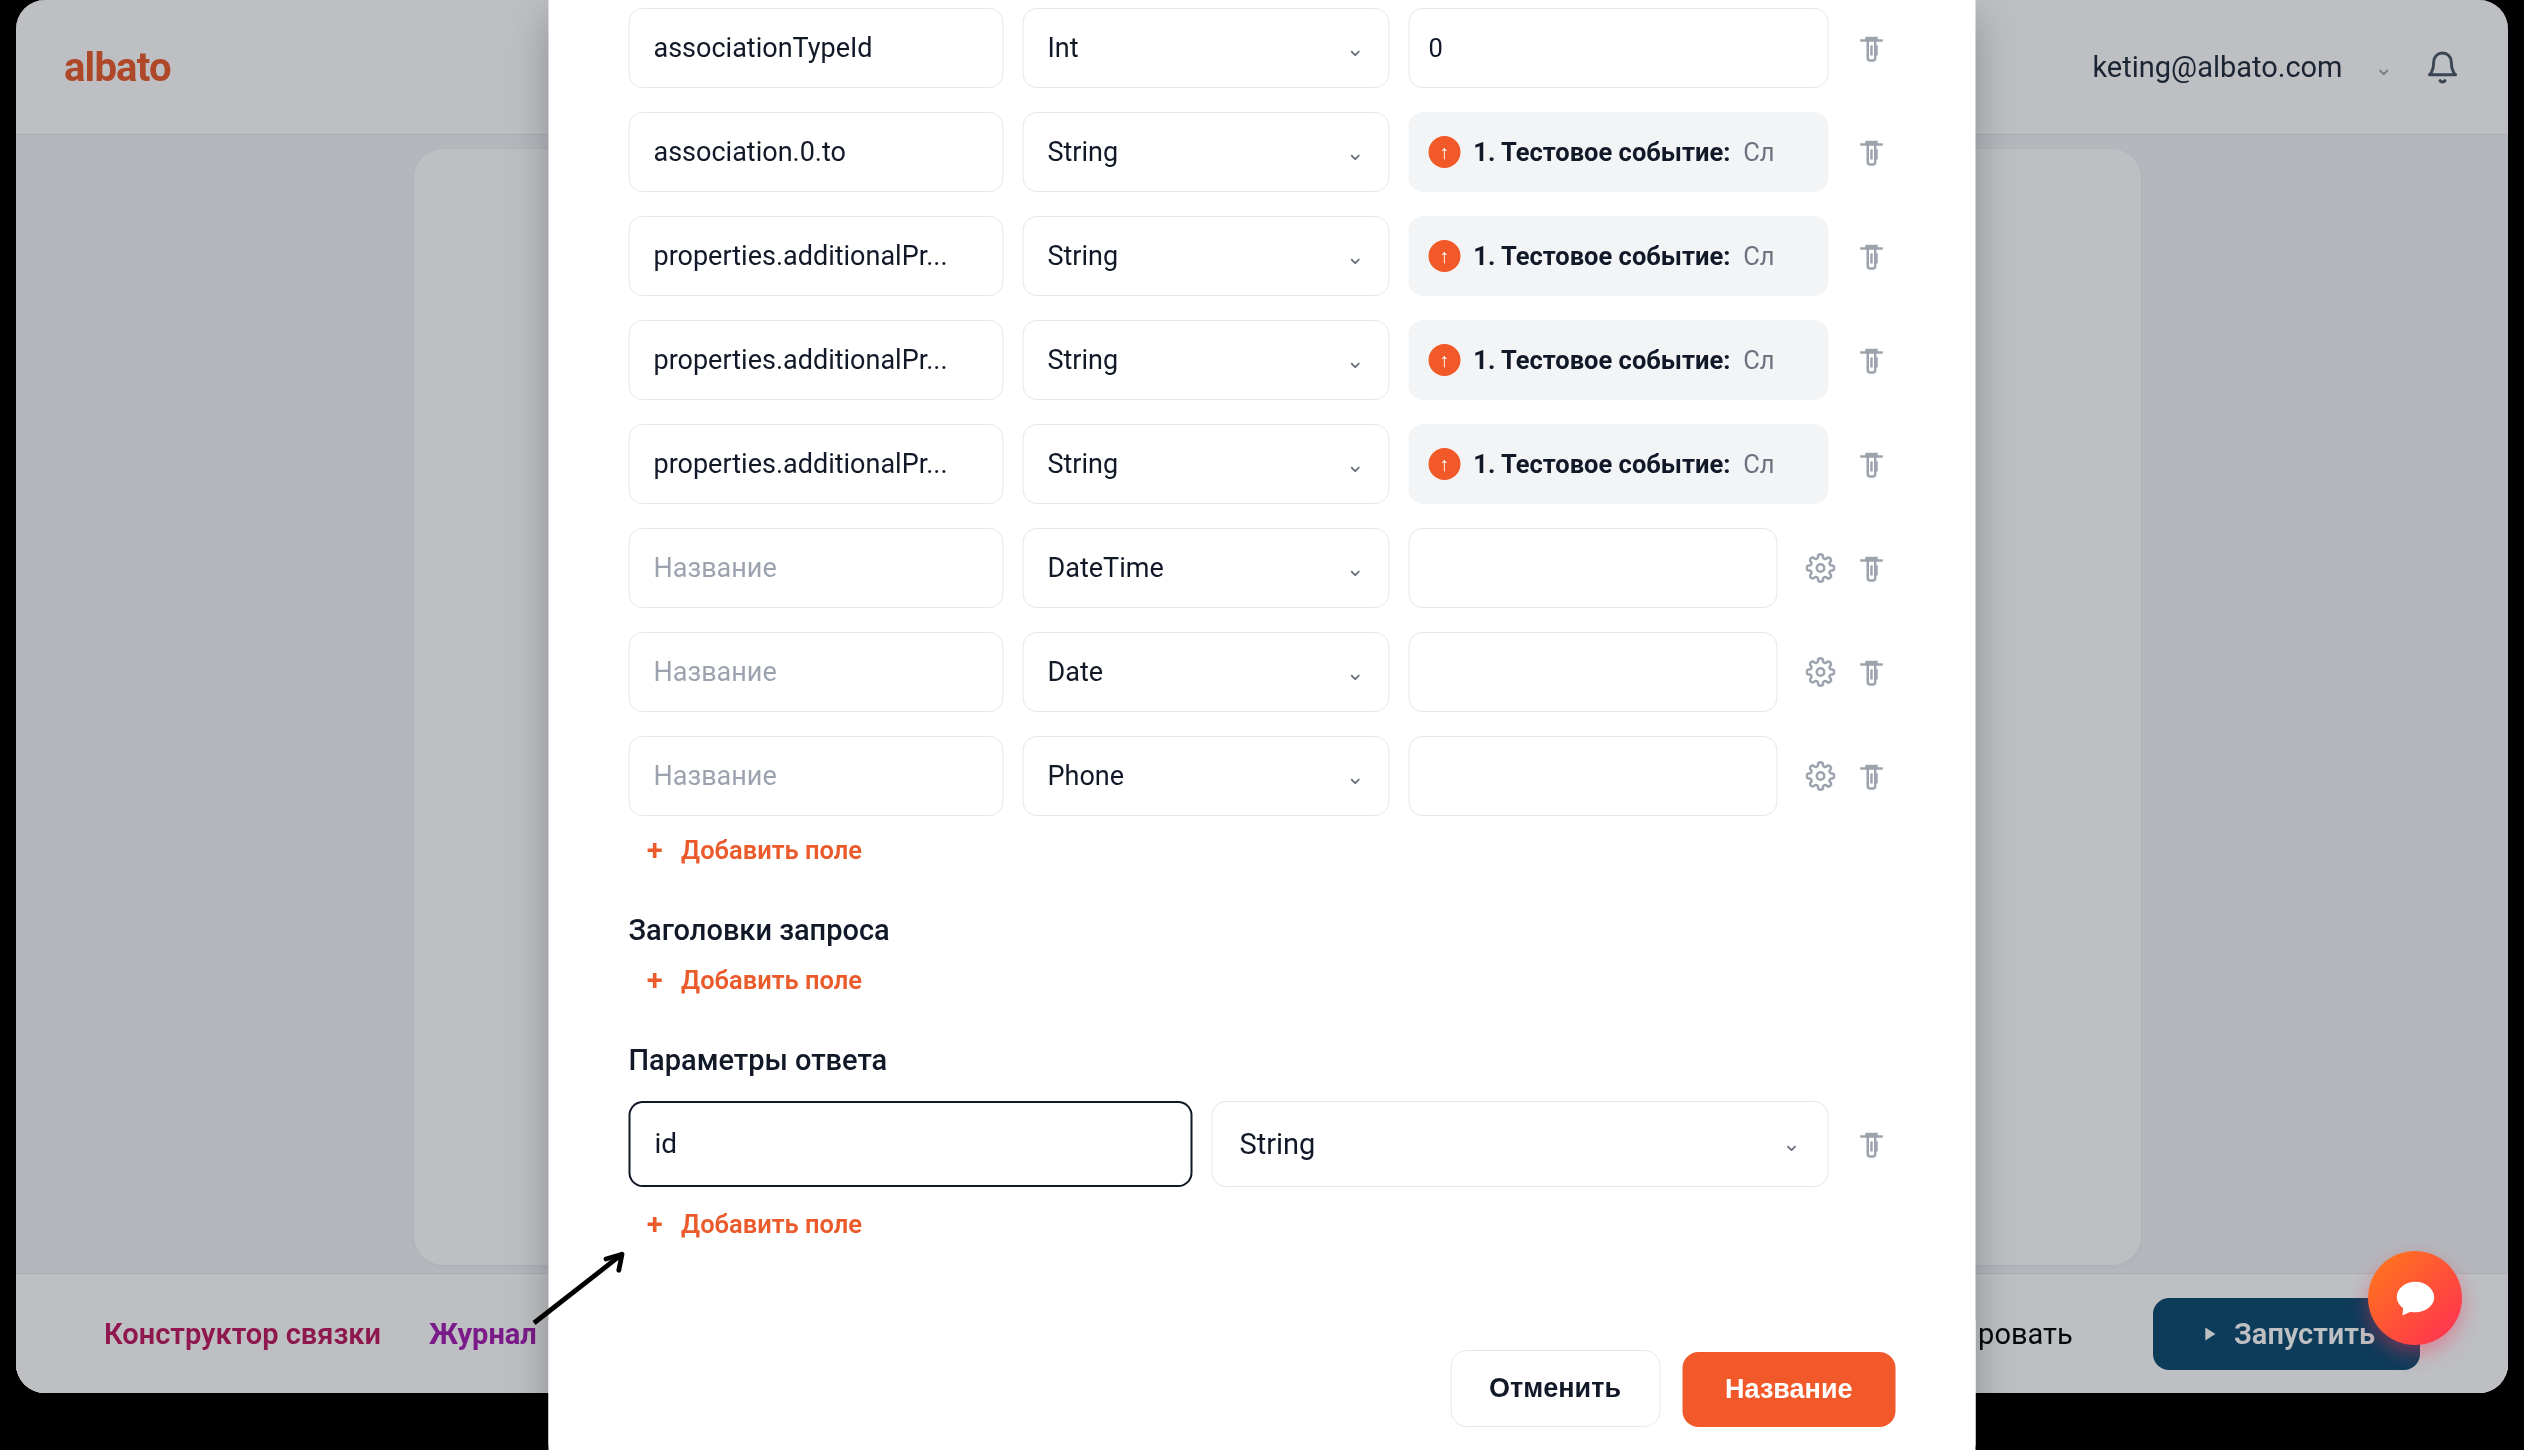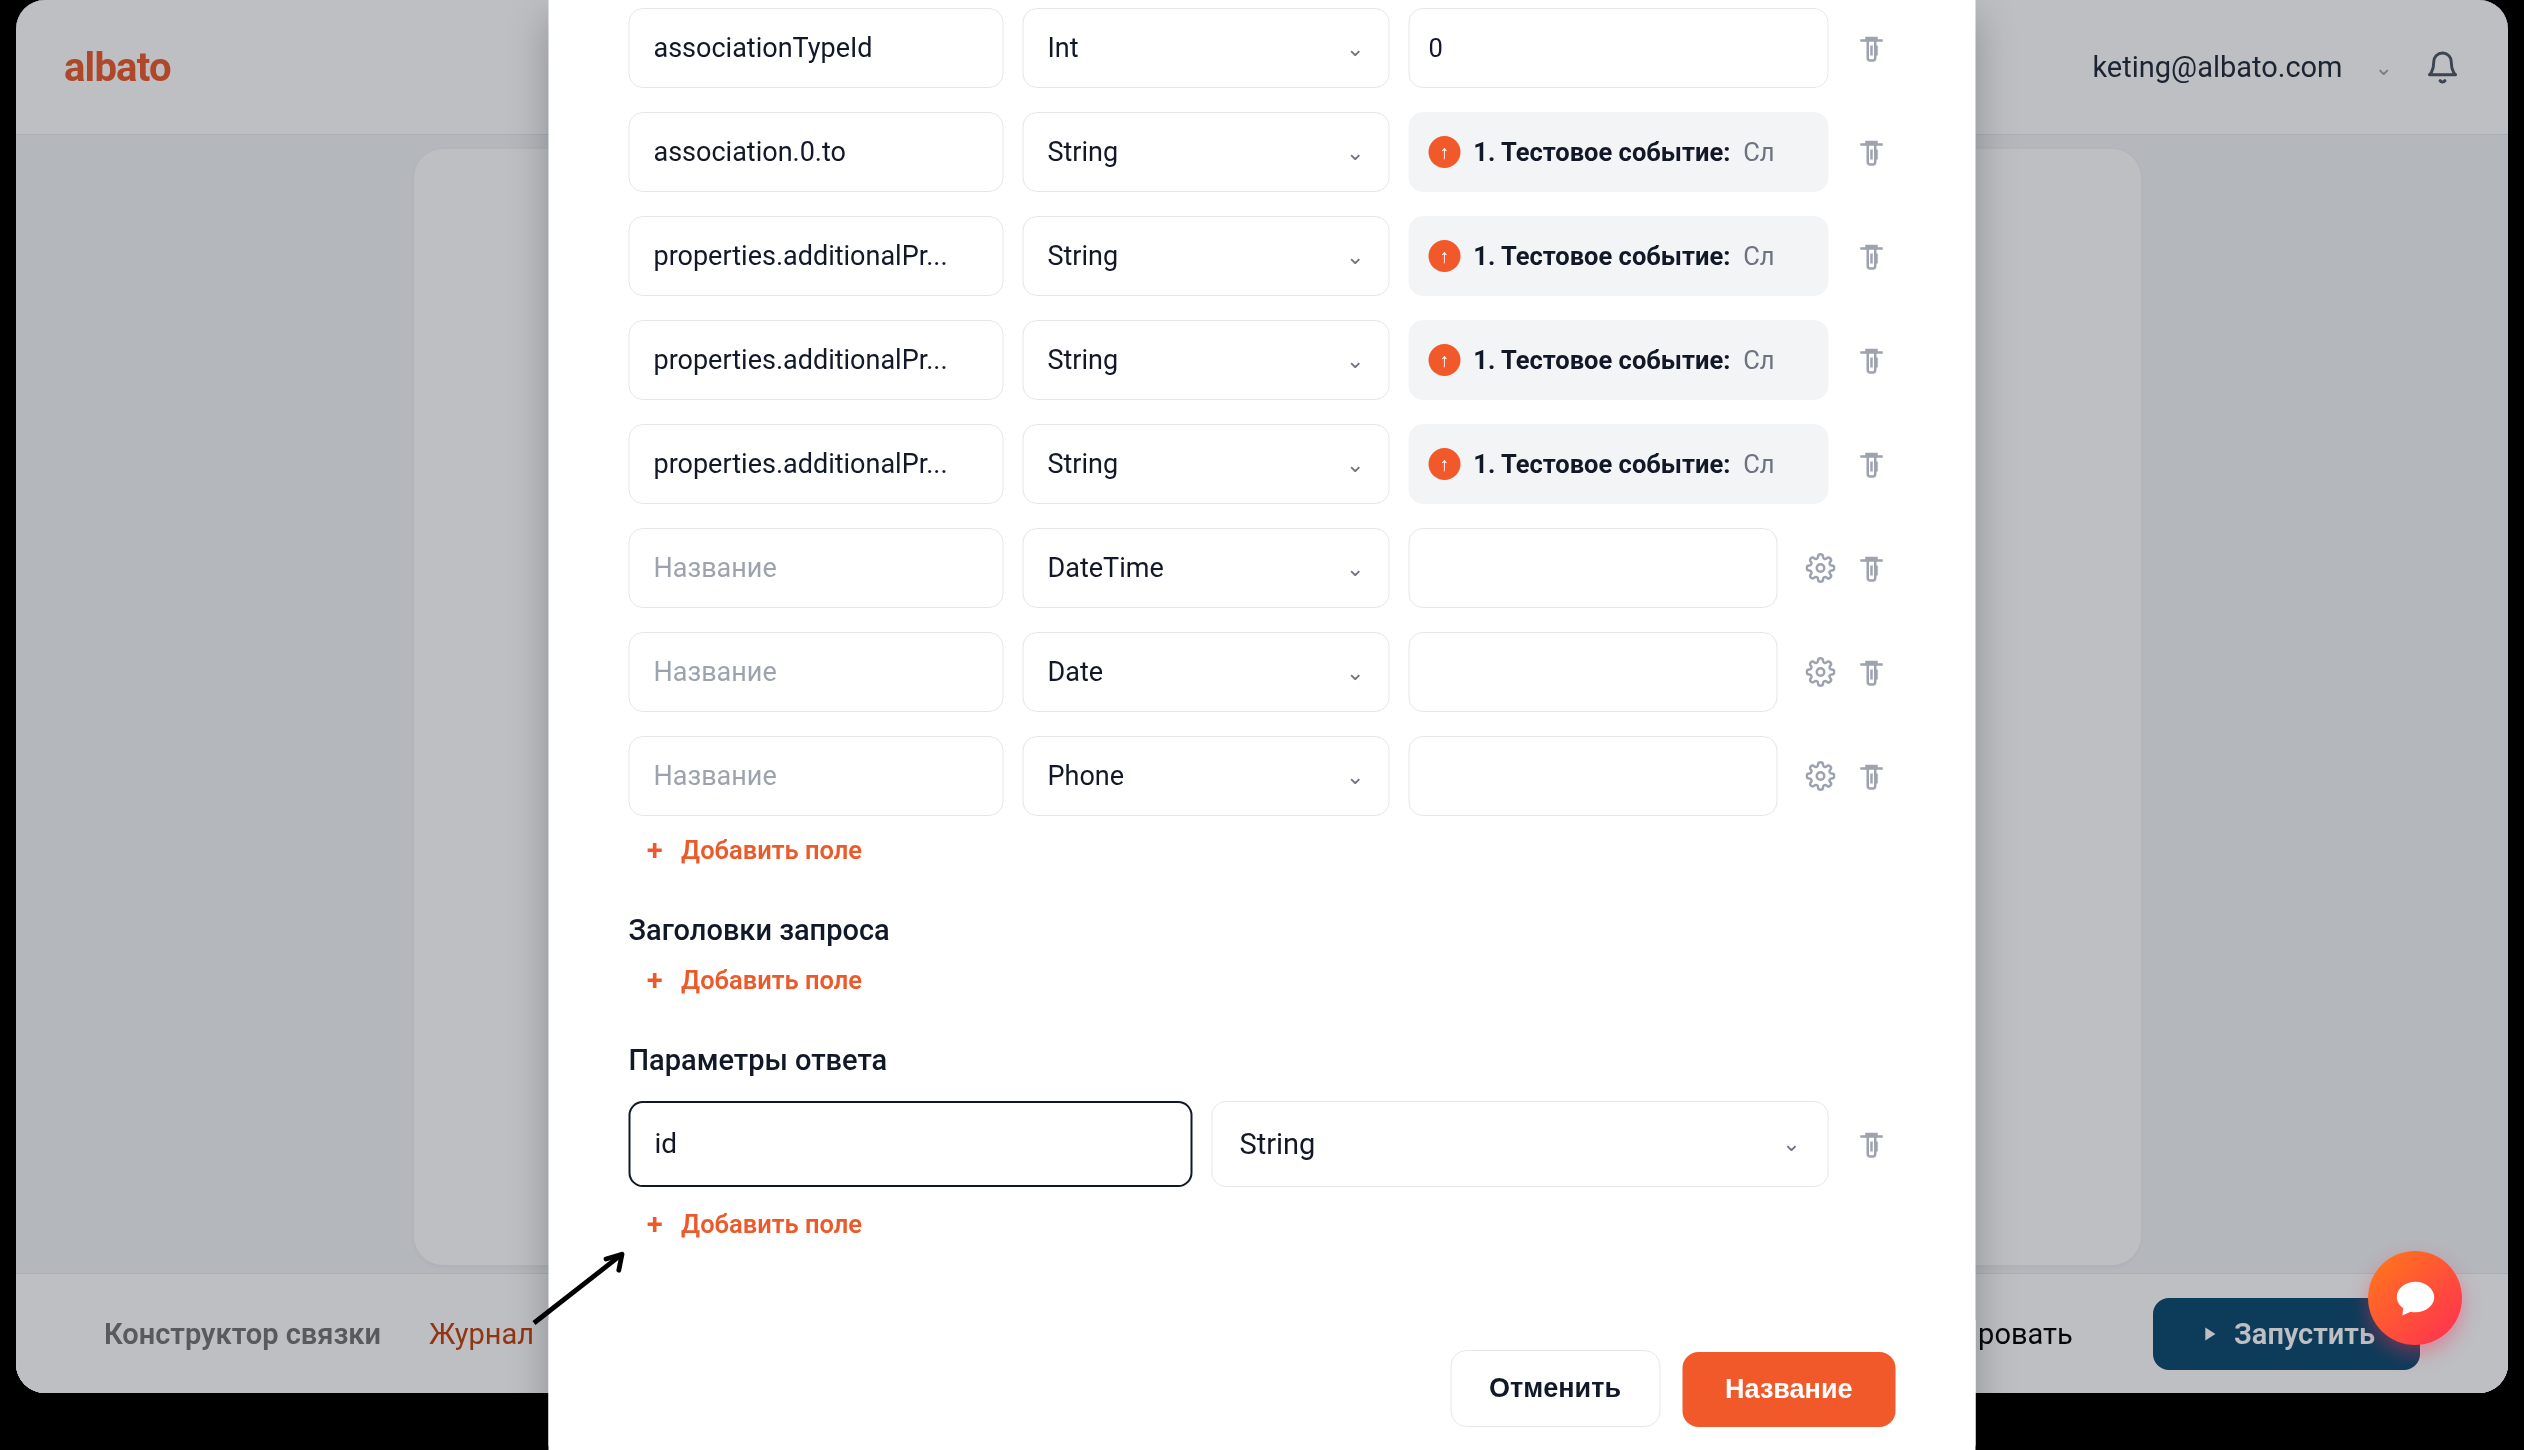--- a/index.html
+++ b/index.html
@@ -53,22 +53,22 @@
     left: 0; right: 0; bottom: 0;
     height: 120px;
     background: #ffffff;
     border-top: 1.6px solid #e5e7eb;
     display: flex;
     align-items: center;
     padding: 0 88px 0 88px;
     gap: 48px;
     font-size: 29px;
   }
-  .footerbar .tab { color: #c2410c; font-weight: 400; }
-  .footerbar .tab.active { color: #737373; font-weight: 600; }
+  .footerbar .tab { color: #a21caf; font-weight: 700; }
+  .footerbar .tab.active { color: #be185d; font-weight: 600; }
   .footerbar .spacer { flex: 1; }
   .footerbar .btn-ghost { color: #000000; padding: 19px 32px; }
   .footerbar .btn-run {
     background: #0c4a6e; color: #ffffff; border-radius: 16px;
     padding: 19px 45px; display: flex; align-items: center; gap: 14.3px;
     font-weight: 600;
   }
   .footerbar .btn-run svg { width: 22px; height: 22px; fill: #ffffff; }
 
   

